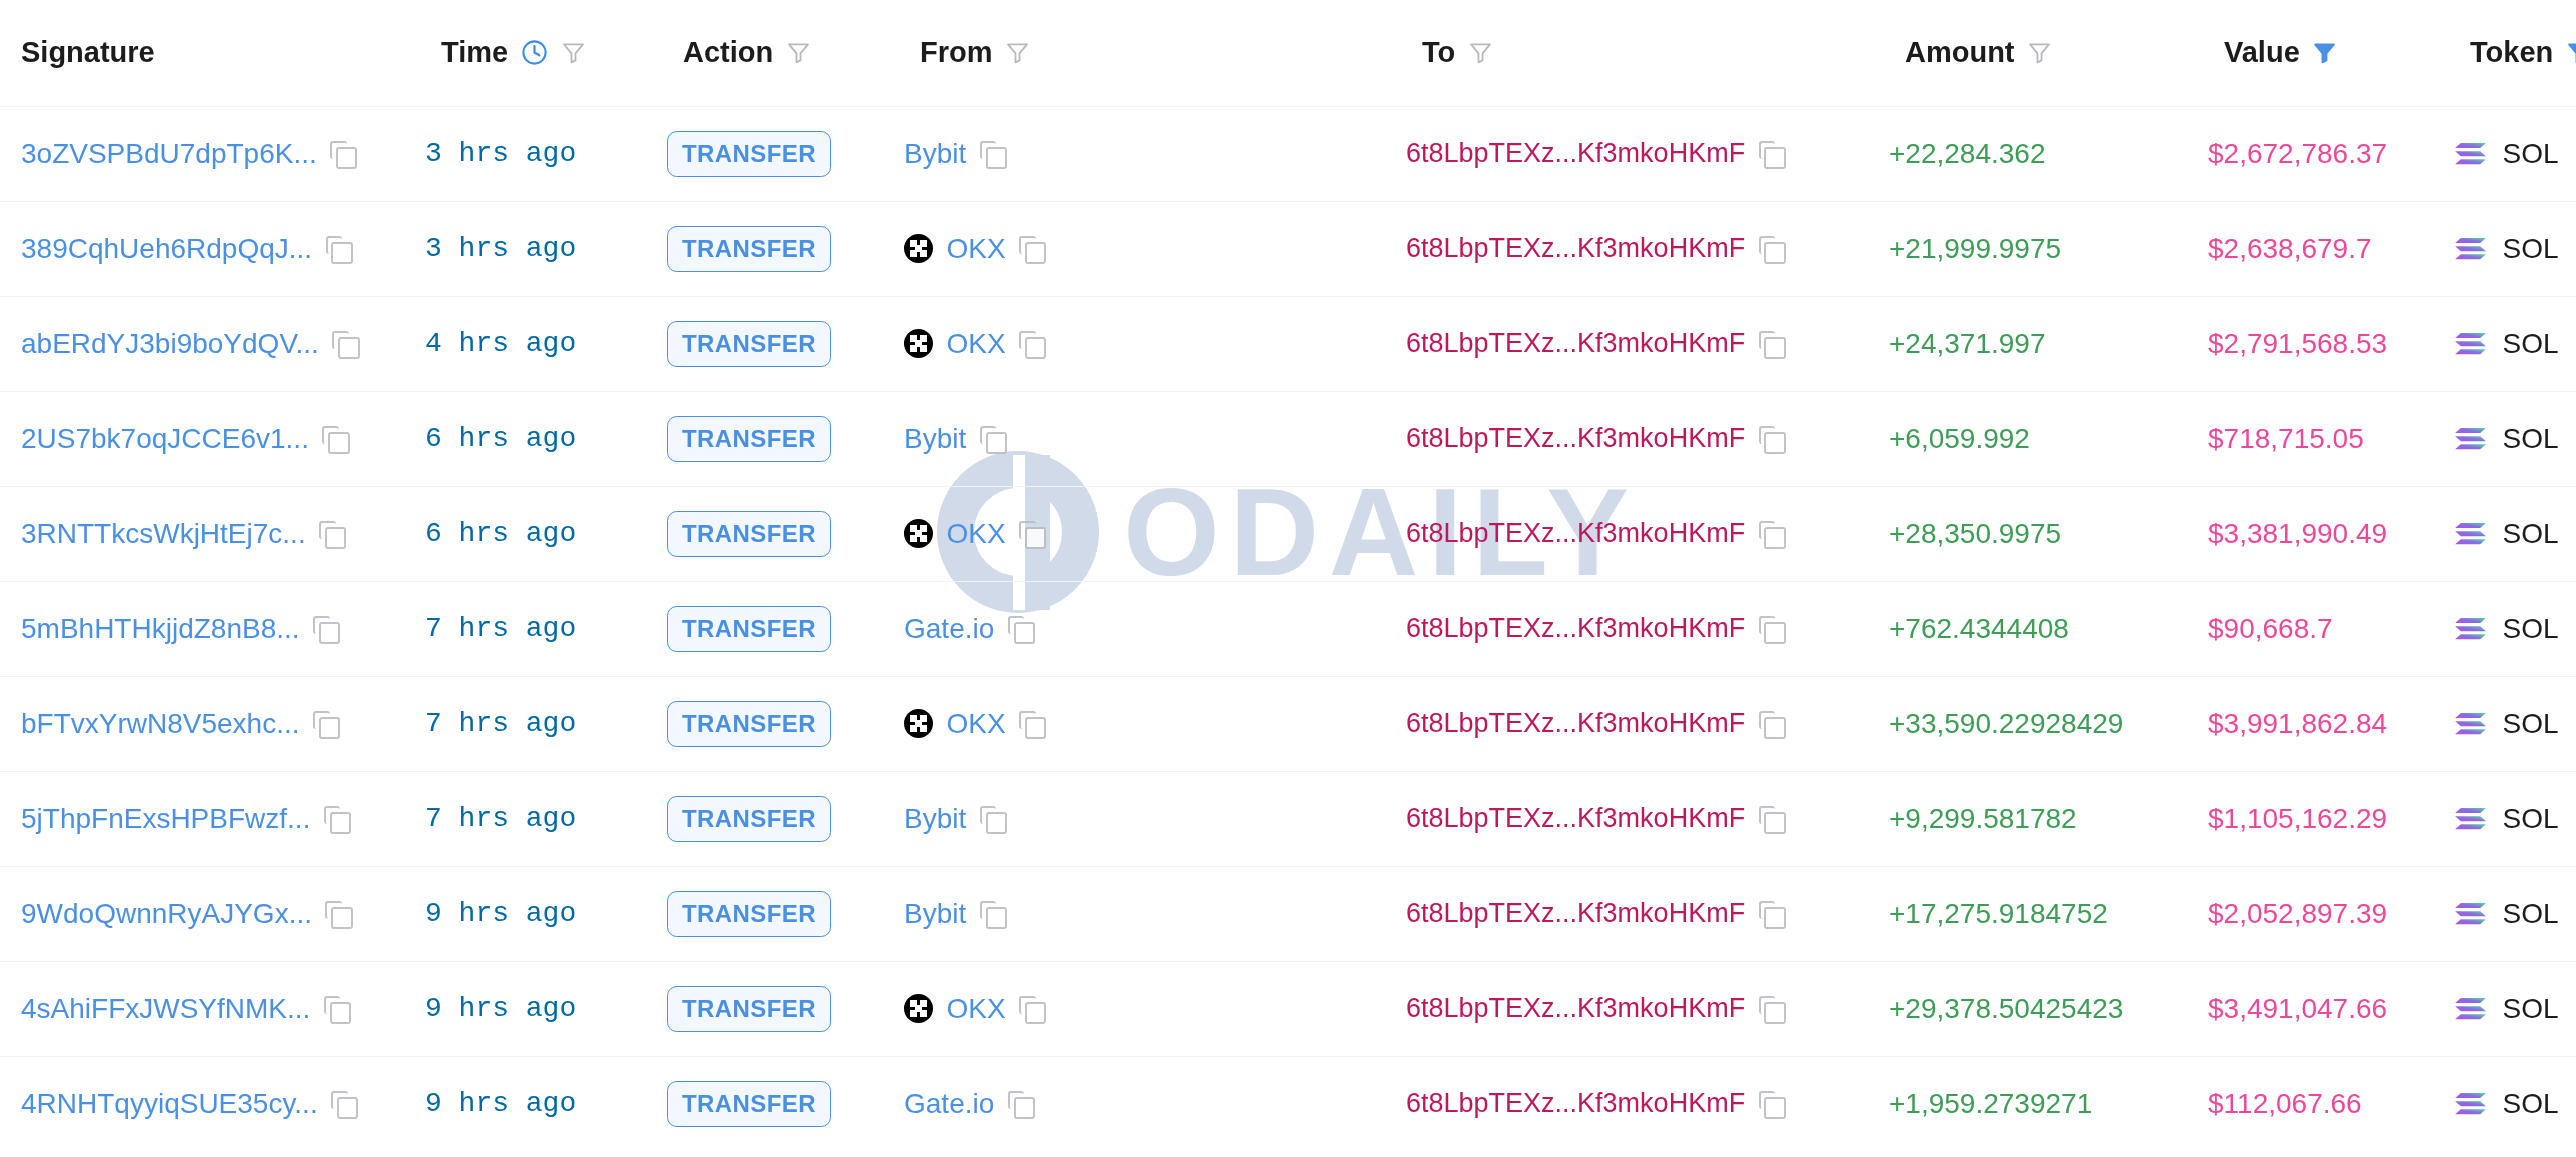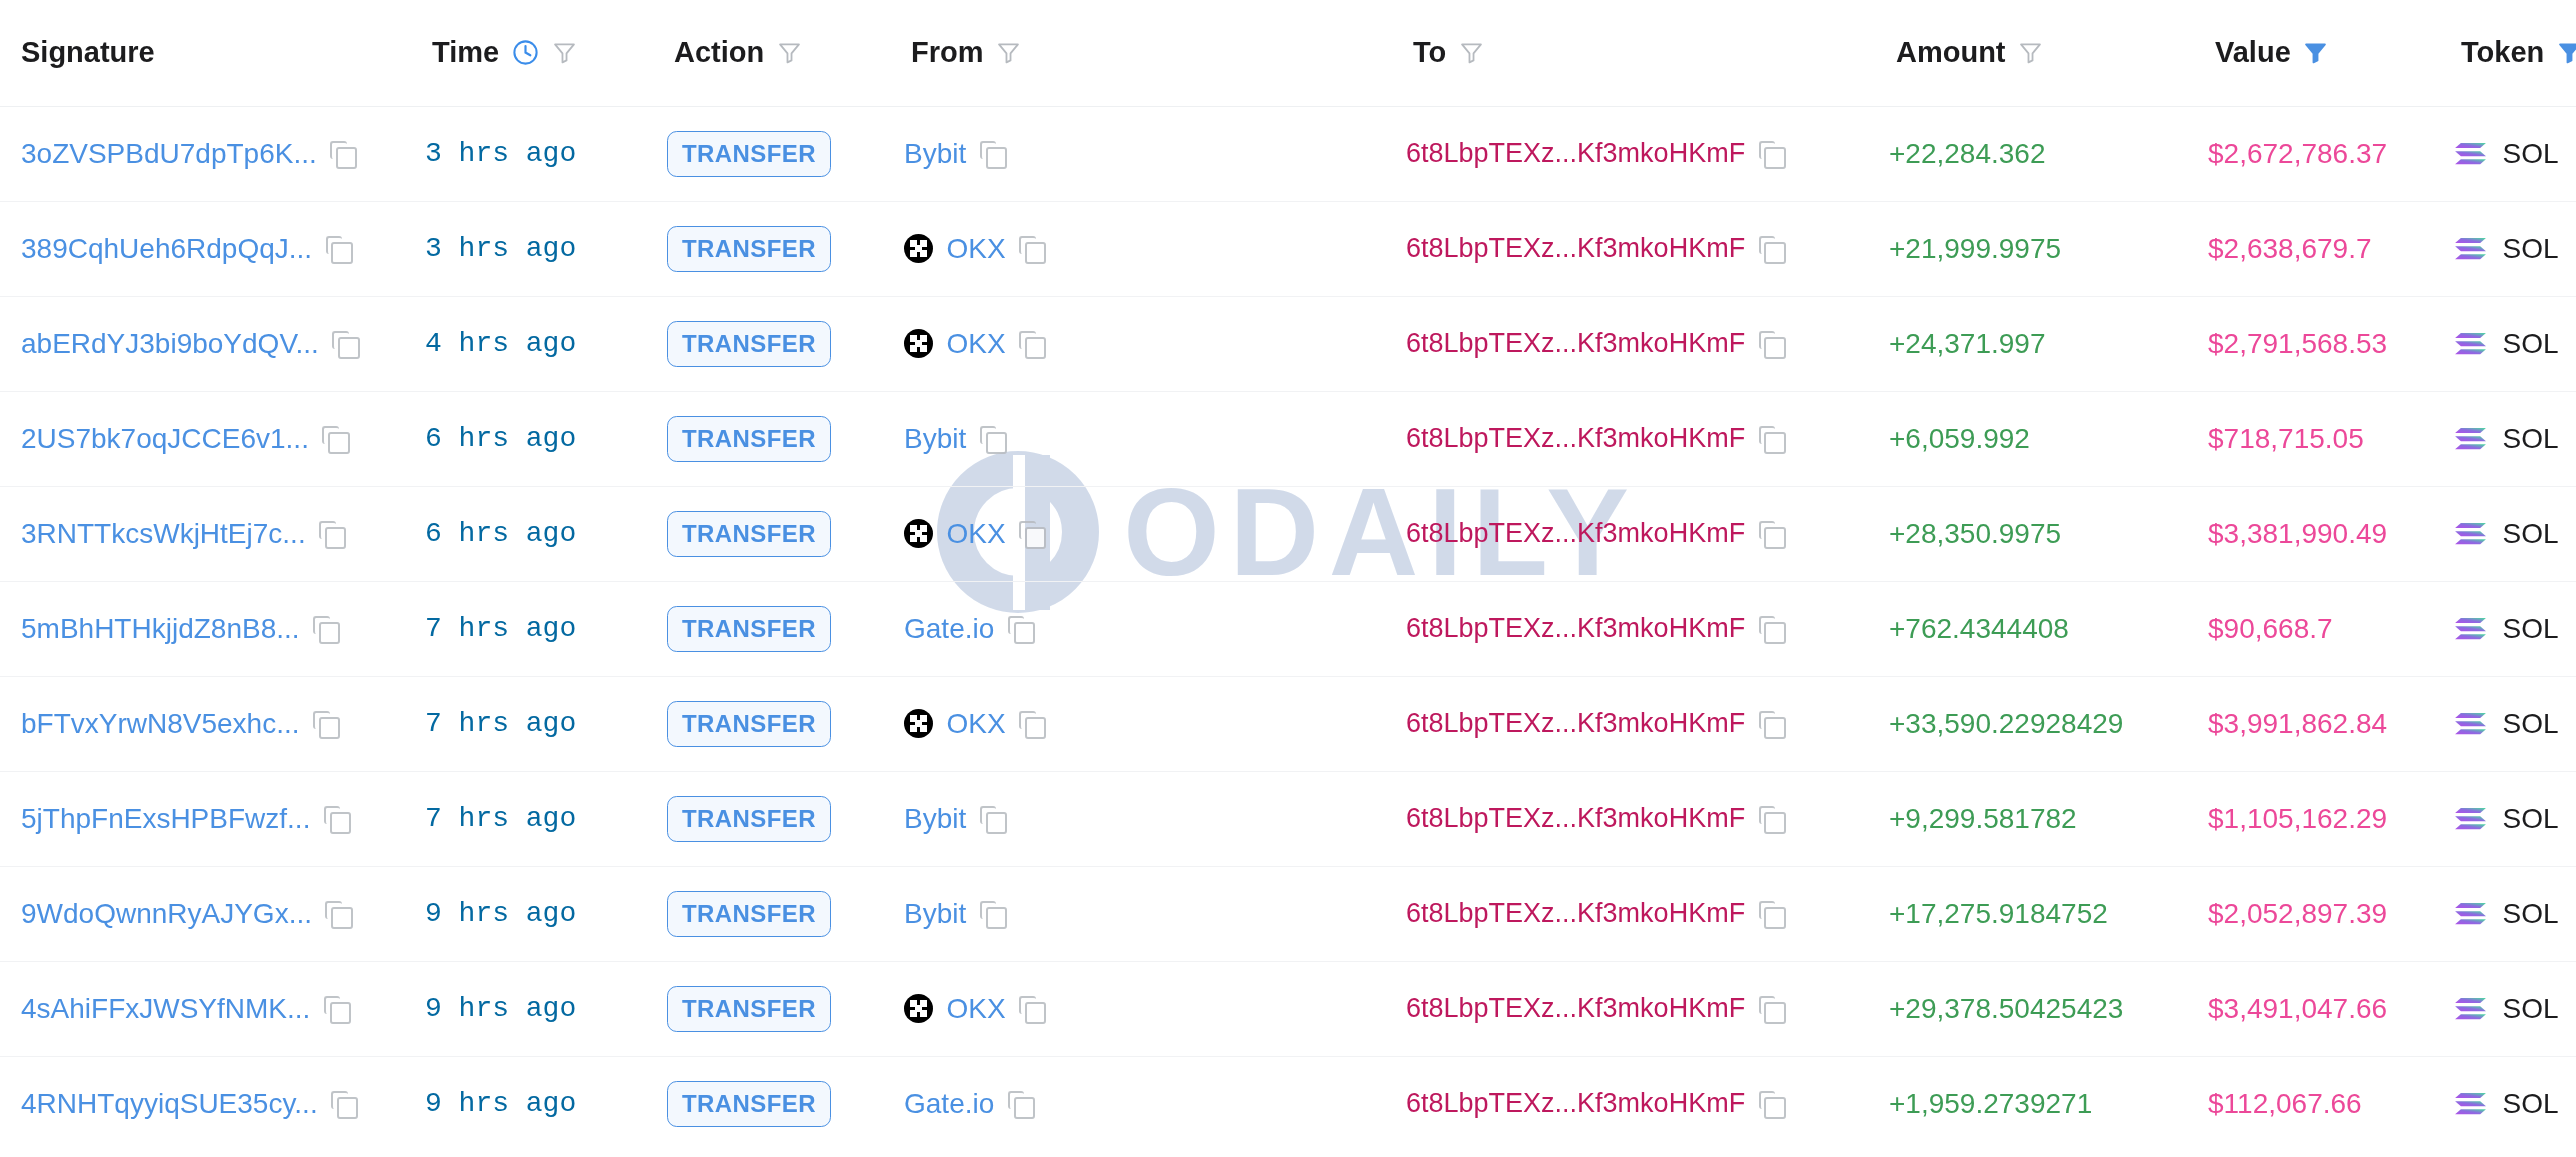--- a/index.html
+++ b/index.html
@@ -80,21 +80,21 @@
     table-layout: fixed;
     background: transparent;
   }
   table.tx thead th {
     height: 106px;
     vertical-align: middle;
     text-align: left;
     font-size: 29px;
     font-weight: 700;
     color: #1c1c1e;
-    padding: 7px;
+    padding: 16px;
     border-bottom: 1.9px solid #eef0f2;
     background: transparent;
     white-space: nowrap;
   }
   .th-inner {
     display: flex;
     align-items: center;
     gap: 11.6px;
   }
   table.tx tbody td {

